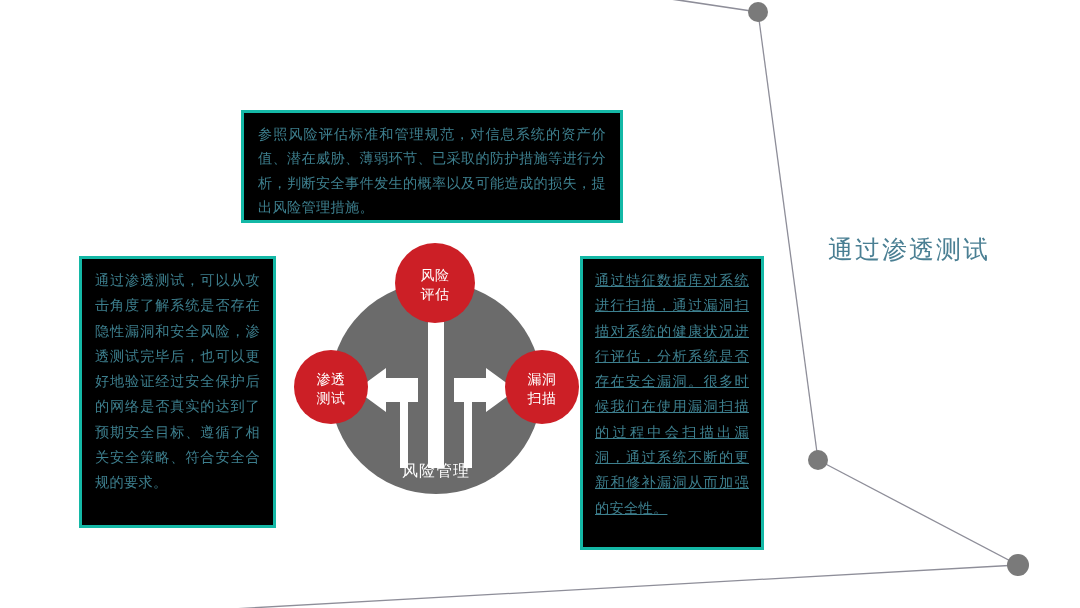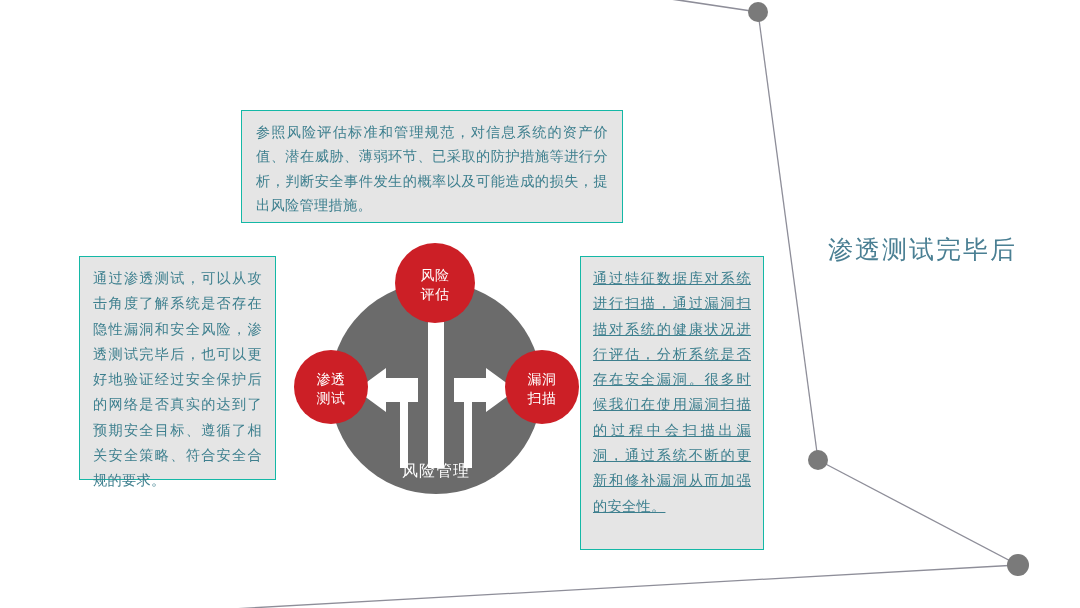--- a/index.html
+++ b/index.html
@@ -25,41 +25,41 @@
     left: 0; top: 0;
     width: 1080px;
     height: 608px;
     pointer-events: none;
   }
 
   
   .callout {
     position: absolute;
     box-sizing: border-box;
-    border: 1px solid #14b8a6;
-    background: #e5e5e5;
+    border: 3px solid #14b8a6;
+    background: #000000;
     color: #3d7f8e;
     line-height: 1.62;
     letter-spacing: 0.3px;
     text-align: justify;
   }
   #callout-top {
     left: 241px;
     top: 110px;
     width: 382px;
     height: 113px;
     padding: 9px 14px 6px 14px;
     font-size: 14.2px;
     line-height: 1.72;
   }
   #callout-left {
     left: 79px;
     top: 256px;
     width: 197px;
-    height: 224px;
+    height: 272px;
     padding: 9px 13px 6px 13px;
     font-size: 14.2px;
     line-height: 1.78;
   }
   #callout-right {
     left: 580px;
     top: 256px;
     width: 184px;
     height: 294px;
     padding: 9px 12px 6px 12px;
@@ -178,15 +178,15 @@
 
       <g>
         <circle cx="252" cy="149" r="37" fill="#cc1f26"></circle>
         <text class="node-label" x="252" y="146">漏洞</text>
         <text class="node-label" x="252" y="165">扫描</text>
       </g>
 
     </svg>
   </div>
 
-  <div id="center-title">渗透测试完毕后</div>
+  <div id="center-title">通过渗透测试</div>
 
 </div>
 
 </body></html>

